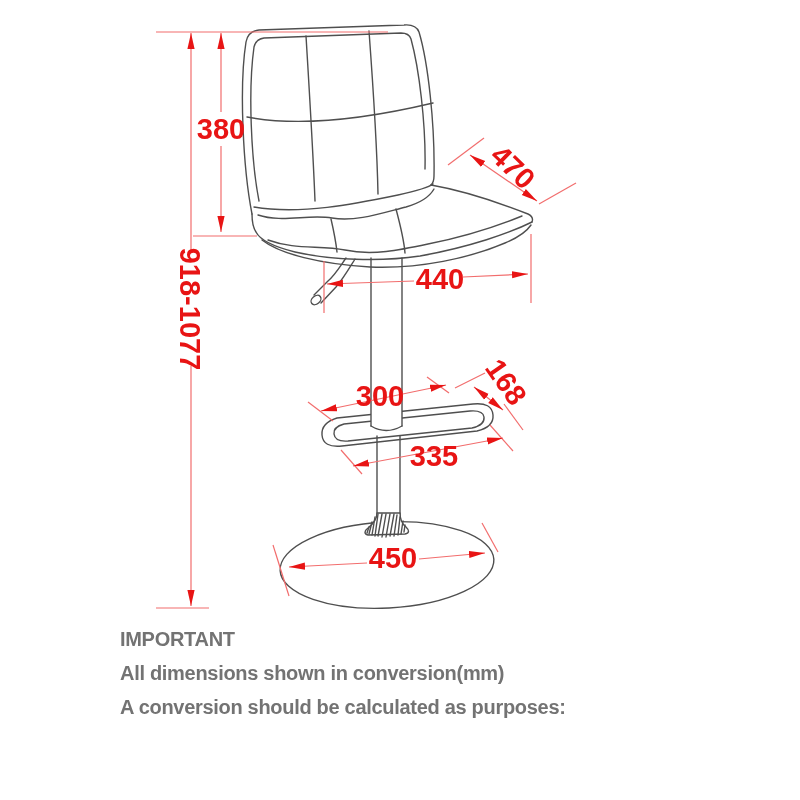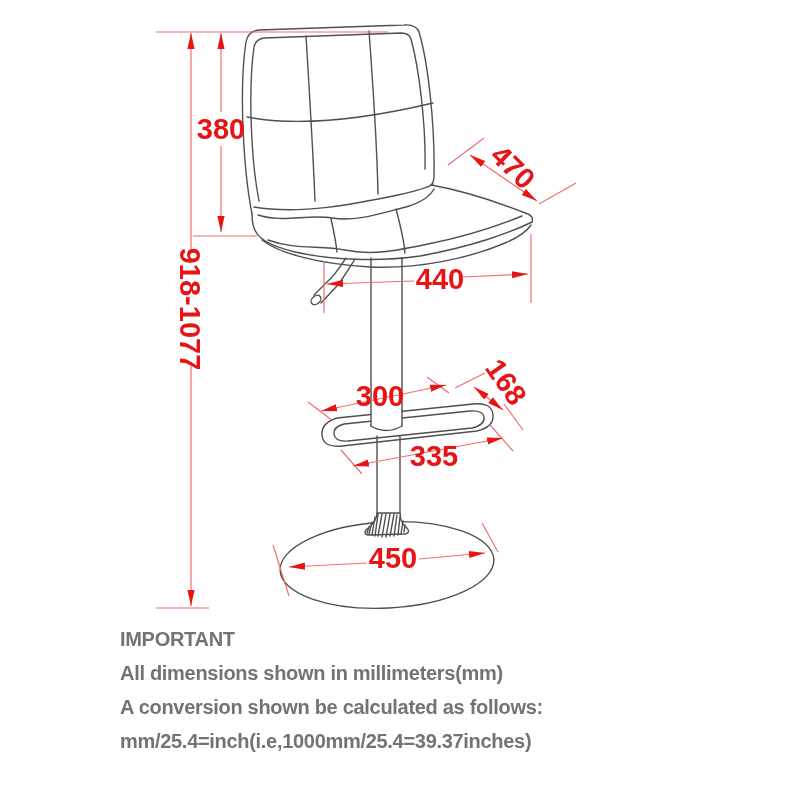--- a/index.html
+++ b/index.html
@@ -164,18 +164,17 @@
         <path class="thinred" d="M 482,523 L 498,552"></path>
         <path class="dimline" d="M 289,567 L 367,563" marker-start="url(#arrS)"></path>
         <path class="dimline" d="M 419,559 L 485,553" marker-end="url(#arrE)"></path>
         <text class="dimtext" x="393" y="558" dominant-baseline="central">450</text>
       </g>
     </g>
   </svg>
 
   <div class="notes">
     <div>IMPORTANT</div>
-    <div>All dimensions shown in millimeters(mm)</div>
-    <div>A conversion shown be calculated as follows:</div>
-    <div>mm/25.4=inch(i.e,1000mm/25.4=39.37inches)</div>
+    <div>All dimensions shown in conversion(mm)</div>
+    <div>A conversion should be calculated as purposes:</div>
   </div>
 
 </div>
 
 </body></html>

